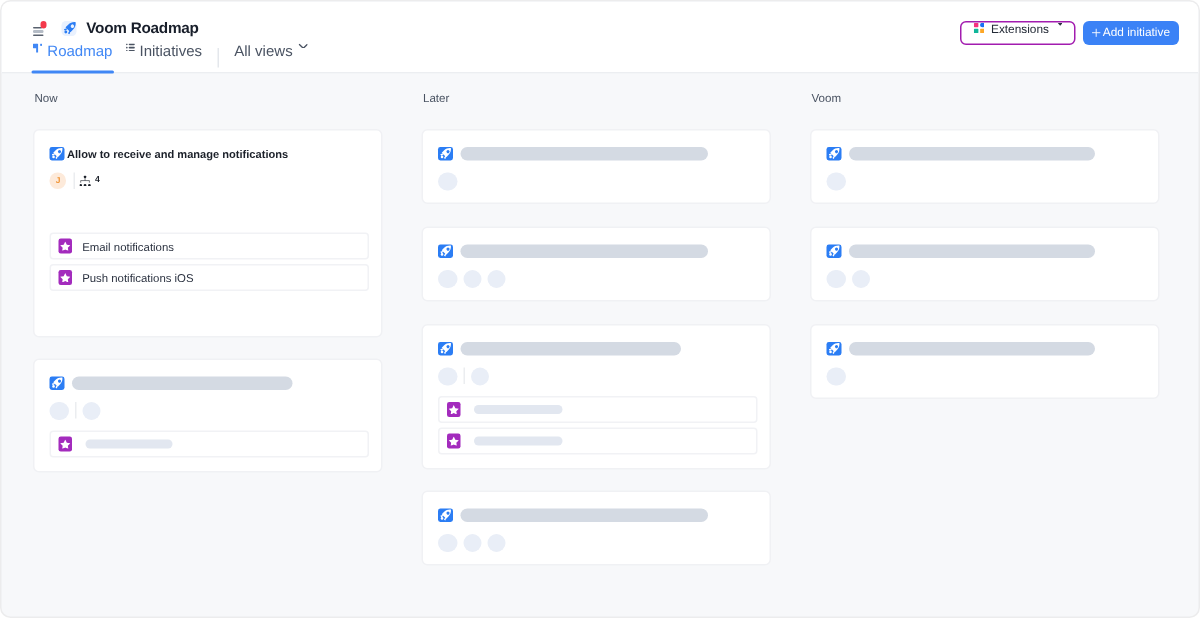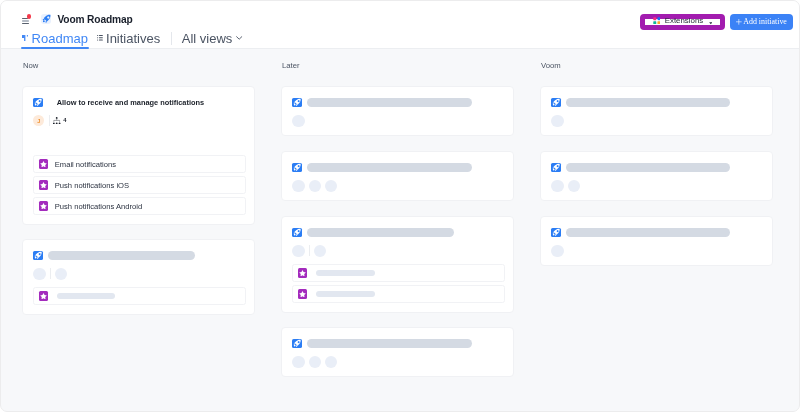--- a/index.html
+++ b/index.html
@@ -17,43 +17,43 @@
   .menu-icon{position:relative;width:7.2px;height:12px;margin-right:11.8px;align-self:flex-start;margin-top:-1px;}
   .menu-icon .mb{position:absolute;left:0;height:1.6px;border-radius:.8px;background:#59616e;}
   .menu-icon .mb1{top:5.3px;width:5.6px;}
   .menu-icon .mb2{top:7.8px;width:7.2px;background:#b4bbc5;}
   .menu-icon .mb3{top:10.4px;width:7.2px;}
   .menu-dot{position:absolute;left:5.3px;top:1.9px;width:4.2px;height:4.2px;border-radius:50%;background:#f4394b;}
   .app-badge{width:10.5px;height:10.5px;border-radius:3px;background:#e9f1fe;display:flex;align-items:center;justify-content:center;margin-right:6px;}
   .app-title{font-size:10.2px;font-weight:bold;color:#191f2b;letter-spacing:-0.15px;white-space:nowrap;}
 
   .tabs{position:absolute;left:21.2px;top:27.5px;display:flex;align-items:center;height:19px;z-index:5;}
-  .tab{display:flex;align-items:center;height:19px;font-size:13px;color:#4a5362;position:relative;white-space:nowrap;}
+  .tab{display:flex;height:19px;font-size:10px;color:#4a5362;position:relative;white-space:nowrap;}
   .tab .lbl{margin-left:3.2px;}
   .tab.active{color:#4087f5;}
   .tab.active:after{content:"";position:absolute;left:-0.8px;right:-1px;top:18.5px;height:2px;background:#4087f5;z-index:5;border-radius:1px;}
   .tab-gap{width:9px;}
   .tab-sep{width:1px;height:13px;background:#e4e7ec;margin:0 10px 0 10.5px;}
   .chev{margin-left:4px;display:flex;}
 
   .hdr-actions{position:absolute;left:639px;top:13px;display:flex;align-items:center;}
-  .ext-btn{display:flex;align-items:flex-end;height:15.6px;padding:0 7.6px;border:5px solid #a21caf;border-radius:4px;background:#fff;font-size:7.9px;color:#232a36;margin-right:5.2px;white-space:nowrap;}
+  .ext-btn{display:flex;align-items:flex-start;height:15.6px;padding:0 7.6px;border:1px solid #a21caf;border-radius:4px;background:#fff;font-size:7.9px;color:#232a36;margin-right:5.2px;white-space:nowrap;}
   .ext-btn .lbl{margin:0 5.6px 0 4.4px;}
-  .add-btn{display:flex;align-items:center;height:15.8px;padding:0 5.8px;border-radius:4px;background:#3b82f6;color:#fff;font-size:7.9px;white-space:nowrap;font-family:Liberation Serif, serif;}
+  .add-btn{display:flex;align-items:center;height:15.8px;padding:0 5.8px;border-radius:4px;background:#3b82f6;color:#fff;font-size:7.9px;white-space:nowrap;}
   .add-btn .lbl{margin-left:1.6px;}
 
   
   .board{position:absolute;left:0;top:48px;width:798px;height:363px;}
   .col{position:absolute;top:0;width:233px;}
   .col-title{font-size:7.7px;color:#4a5362;position:absolute;top:12px;left:1px;}
 
   .card{position:absolute;left:0;width:233px;background:#fff;border:1px solid #f0f1f4;border-radius:4px;}
   .irow{position:absolute;left:10.4px;top:10.8px;display:flex;align-items:center;height:9.3px;}
   .ini-icon{width:9.3px;height:9.3px;border-radius:1.6px;background:#2b7df4;display:flex;align-items:center;justify-content:center;flex:none;}
-  .ini-title{font-size:7.4px;font-weight:bold;color:#1b2029;margin-left:14px;white-space:nowrap;}
+  .ini-title{font-size:7.4px;font-weight:bold;color:#1b2029;margin-left:2px;white-space:nowrap;}
   .bar{height:9px;border-radius:4.5px;background:#d4dae3;margin-left:5.6px;}
   .meta{position:absolute;left:10.4px;top:28px;display:flex;align-items:center;height:11px;}
   .av{width:10.8px;height:10.8px;border-radius:50%;background:#fdeada;display:flex;align-items:center;justify-content:center;font-size:5.6px;color:#f0912f;font-weight:bold;}
   .sk-circ{width:12.2px;height:12.2px;border-radius:50%;background:#e9eef7;}
   .sk-gap{width:4px;}
   .msep{width:1px;height:11px;background:#ebedf0;}
   .msep-av{margin:0 3.4px 0 4.6px;}
   .msep-sk{margin:0 4px;}
   .hier{display:flex;align-items:flex-start;color:#1b2029;}
   .hcount{font-size:5.8px;margin-left:2.8px;line-height:1;color:#1b2029;margin-top:0.6px;font-weight:bold;}
@@ -192,28 +192,20 @@
           <span class="sub-title">Email notifications</span>
         </div>
         <div class="sub" style="top:89.2px">
           <span class="sub-icon">
               <svg class="st" width="7" height="6.7" viewBox="0 0 160 153" style="display:block">
                 <path fill="#fff" d="M80 0l24 48 53 8-38 38 9 53-48-25-48 25 9-53L3 56l53-8z"></path>
               </svg>
             </span>
           <span class="sub-title">Push notifications iOS</span>
         </div>
-        <div class="sub" style="top:110.2px">
-          <span class="sub-icon">
-              <svg class="st" width="7" height="6.7" viewBox="0 0 160 153" style="display:block">
-                <path fill="#fff" d="M80 0l24 48 53 8-38 38 9 53-48-25-48 25 9-53L3 56l53-8z"></path>
-              </svg>
-            </span>
-          <span class="sub-title">Push notifications Android</span>
-        </div>
       </div>
 
       <div class="card" style="top:190.2px;height:76px">
         <div class="irow">
           <span class="ini-icon">
               <svg class="rk" width="8.3" height="8.3" viewBox="-0.5 -0.5 25 25" style="display:block">
                 <path fill="#fff" d="M22.4 1.6c-5-.7-10 1.1-13.5 4.6L4 10.9l9.1 9.1 4.7-4.9c3.5-3.5 5.3-8.5 4.6-13.5zM14.4 11.1a3.1 3.1 0 1 1 4.4-4.4 3.1 3.1 0 0 1-4.4 4.4z"></path>
                 <path fill="#fff" d="M6.8 12.6 2 13.8c-.7.2-.9 1-.4 1.5l1.7 1.7 4.3-2.9zM11.4 17.2 8.5 21.5l1.7 1.7c.5.5 1.3.3 1.5-.4l1.2-4.8z"></path>
                 <circle cx="4.6" cy="19.4" r="2.6" fill="#fff"></circle>
               </svg>

